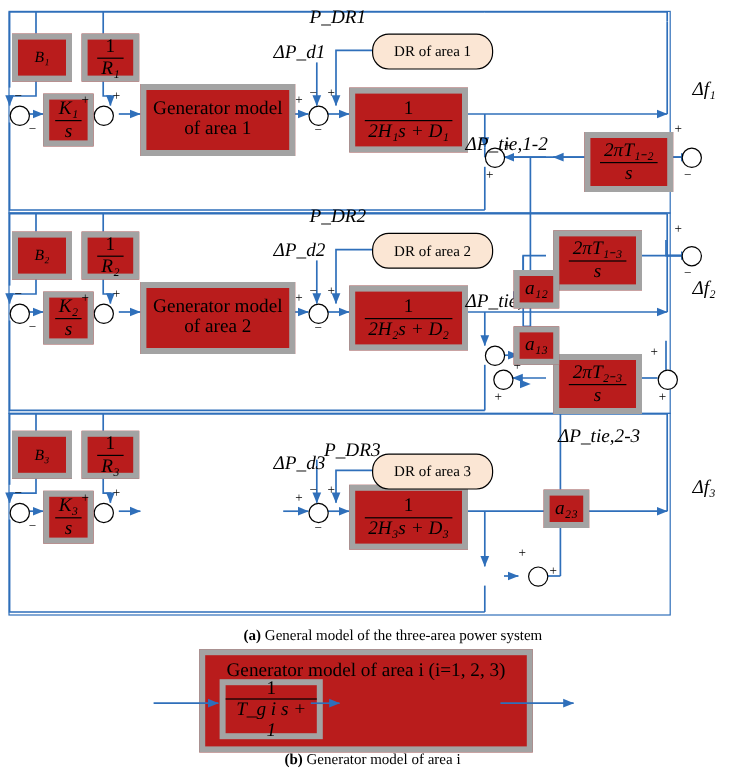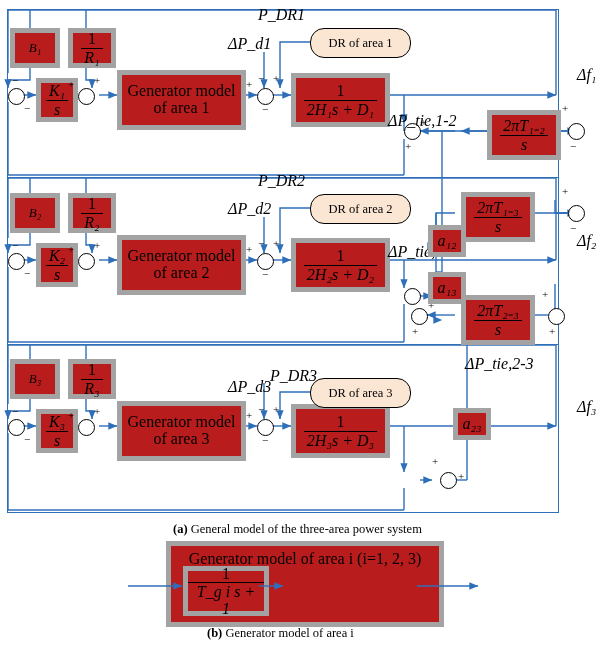--- a/index.html
+++ b/index.html
@@ -4,21 +4,21 @@
 <style>
   html,body{margin:0;padding:0;}
   body{width:610px;height:650px;background:#ffffff;font-family:"Liberation Serif",serif;}
   #stage{position:relative;width:610px;height:650px;overflow:hidden;}
   svg.wires{position:absolute;left:0;top:0;width:610px;height:650px;}
   .box{position:absolute;border:5px solid #a3a3a3;background:#b91c1c;display:flex;align-items:center;justify-content:center;text-align:center;line-height:1.05;}
   .dr{position:absolute;border:1px solid #000;background:#fbe6d4;border-radius:14px;display:flex;align-items:center;justify-content:center;font-size:12.5px;}
   .lbl{position:absolute;white-space:nowrap;}
   .sum{position:absolute;border:1px solid #000;border-radius:50%;background:#fff;}
   .frm{position:absolute;border:1px solid #2f6fba;background:transparent;}
-  .cap{position:absolute;white-space:nowrap;font-size:12.5px;}
+  .cap{position:absolute;white-space:nowrap;font-size:12.5px;margin-left:30px;}
   .sg{font-size:11px;}
   .it{font-style:italic;}
   .frac{display:inline-block;text-align:center;line-height:1.08;}
   .frac .num{display:block;padding:0 3px;}
   .frac .den{display:block;border-top:1px solid #000;padding:0 3px;}
   .fs13{font-size:13px;}
   .fs12{font-size:16px;}
 </style>
 </head>
 <body>
@@ -266,23 +266,20 @@
   <div class="sum" style="left:78px;top:419px;width:15px;height:15px;"></div>
   <div class="sum" style="left:257px;top:419px;width:15px;height:15px;"></div>
 
   <div class="box fs12" style="left:36px;top:409px;width:32px;height:34px;">
     <span class="frac">
       <span class="num it">K₃</span>
       <span class="den it">s</span>
     </span>
   </div>
 
-  <div class="box fs12" style="left:117px;top:401px;width:119px;height:50px;">
-    <span style="padding:0 4px;">Generator model of area 3</span>
-  </div>
 
   <div class="box fs12" style="left:291px;top:404px;width:89px;height:44px;">
     <span class="frac">
       <span class="num">1</span>
       <span class="den it">2H₃s + D₃</span>
     </span>
   </div>
 
   <div class="dr" style="left:310px;top:378px;width:99px;height:28px;">
     <span>DR of area 3</span>

